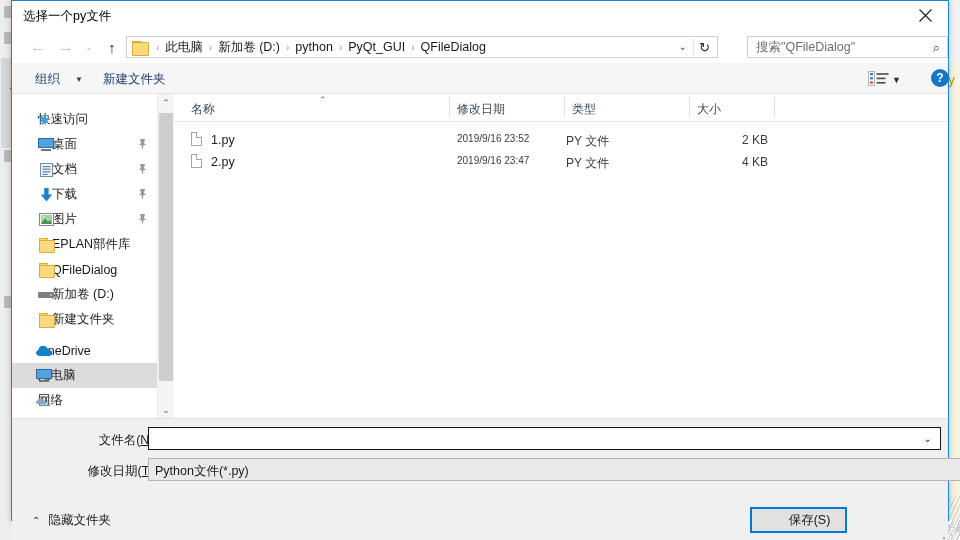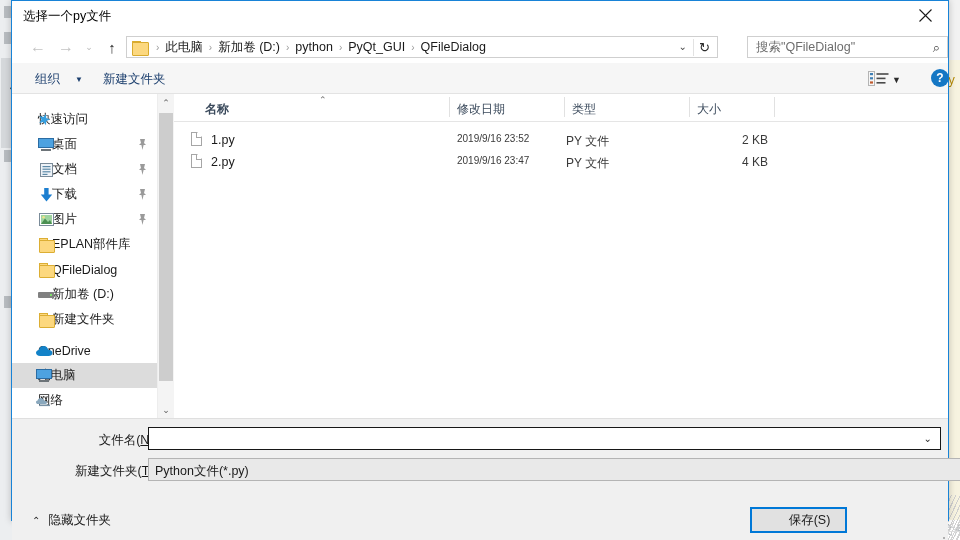--- a/index.html
+++ b/index.html
@@ -651,21 +651,21 @@
     <div class="side-scroll">
       <div class="arr up">⌃</div>
       <div class="thumb"></div>
       <div class="arr dn">⌄</div>
     </div>
 
     <div class="filelist">
       <div class="sortmark">⌃</div>
 
       <div class="col-head">
-        <span class="col-h" style="left:31px;font-weight:bold;">名称</span>
+        <span class="col-h" style="left:17px;">名称</span>
         <span class="col-div" style="left:275px;"></span>
         <span class="col-h" style="left:283px;">修改日期</span>
         <span class="col-div" style="left:390px;"></span>
         <span class="col-h" style="left:398px;">类型</span>
         <span class="col-div" style="left:515px;"></span>
         <span class="col-h" style="left:523px;">大小</span>
         <span class="col-div" style="left:600px;"></span>
       </div>
 
       <div class="file-row" style="margin-top:7px;">
@@ -687,21 +687,21 @@
   </div>
 
   <div class="footer">
     <div class="f-label lbl-filename"><span>文件名(</span><span class="und">N</span><span>):</span></div>
 
     <div class="f-input">
       <span class="val"></span>
       <span class="cv">⌄</span>
     </div>
 
-    <div class="f-label lbl-filetype"><span>新建文件夹(</span><span class="und">T</span><span>):</span></div>
+    <div class="f-label lbl-filetype"><span>修改日期(</span><span class="und">T</span><span>):</span></div>
 
     <div class="f-combo">
       <span class="val">Python文件(*.py)</span>
       <span class="cv">⌄</span>
     </div>
 
     <div class="hidefolders">
       <span class="chev">⌃</span>
       <span>隐藏文件夹</span>
     </div>

